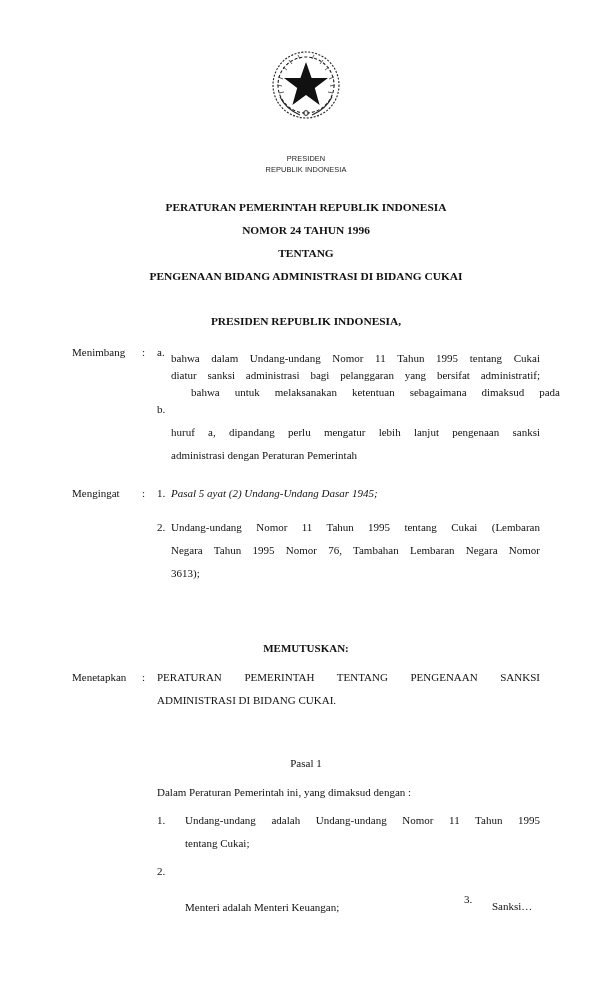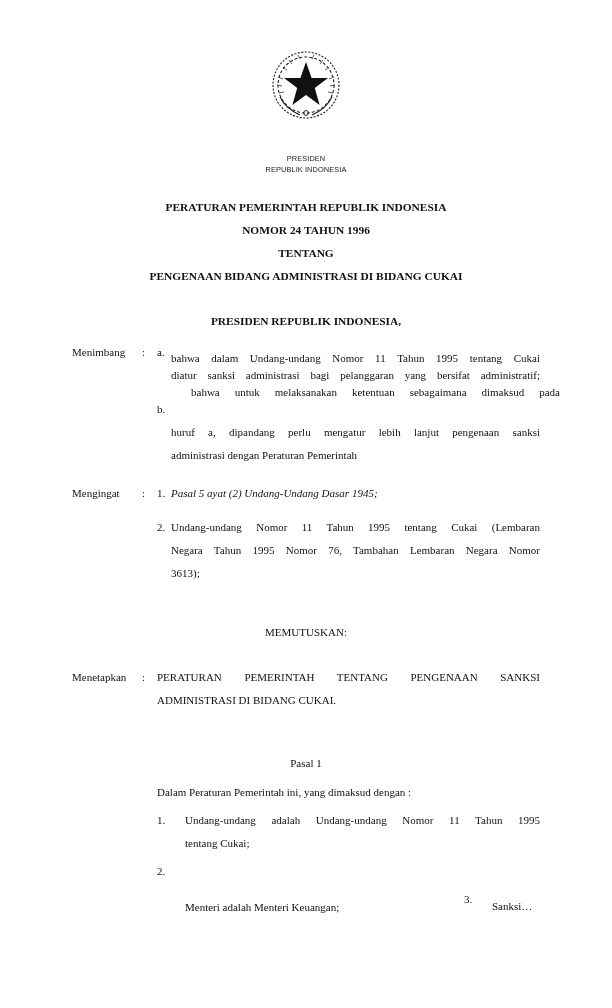--- a/index.html
+++ b/index.html
@@ -59,21 +59,21 @@
 <div class="abs label" style="top:487px;">Mengingat</div>
 <div class="abs colon" style="left:142px; top:487px;">:</div>
 <div class="abs body-line" style="left:157px; top:487px;">1.</div>
 <div class="abs body-line" style="left:171px; top:487px;font-style:italic;">Pasal 5 ayat (2) Undang-Undang Dasar 1945;</div>
 
 <div class="abs body-line" style="left:157px; top:521px;">2.</div>
 <div class="abs body-line just" style="left:171px; top:521px; width:369px;">Undang-undang Nomor 11 Tahun 1995 tentang Cukai (Lembaran</div>
 <div class="abs body-line just" style="left:171px; top:544px; width:369px;">Negara Tahun 1995 Nomor 76, Tambahan Lembaran Negara  Nomor</div>
 <div class="abs body-line" style="left:171px; top:567px;">3613);</div>
 
-<div class="abs center body-line" style="top:609px;">MEMUTUSKAN:</div>
+<div class="abs center body-line" style="top:625px;font-weight:bold;">MEMUTUSKAN:</div>
 
 <div class="abs label" style="top:671px;">Menetapkan</div>
 <div class="abs colon" style="left:142px; top:671px;">:</div>
 <div class="abs body-line just" style="left:157px; top:671px; width:383px;">PERATURAN PEMERINTAH TENTANG PENGENAAN SANKSI</div>
 <div class="abs body-line" style="left:157px; top:694px;">ADMINISTRASI DI BIDANG CUKAI.</div>
 
 <div class="abs center body-line" style="top:740px;">Pasal  1</div>
 <div class="abs body-line" style="left:157px; top:786px;">Dalam Peraturan Pemerintah ini, yang dimaksud dengan  :</div>
 
 <div class="abs body-line" style="left:157px; top:814px;">1.</div>

